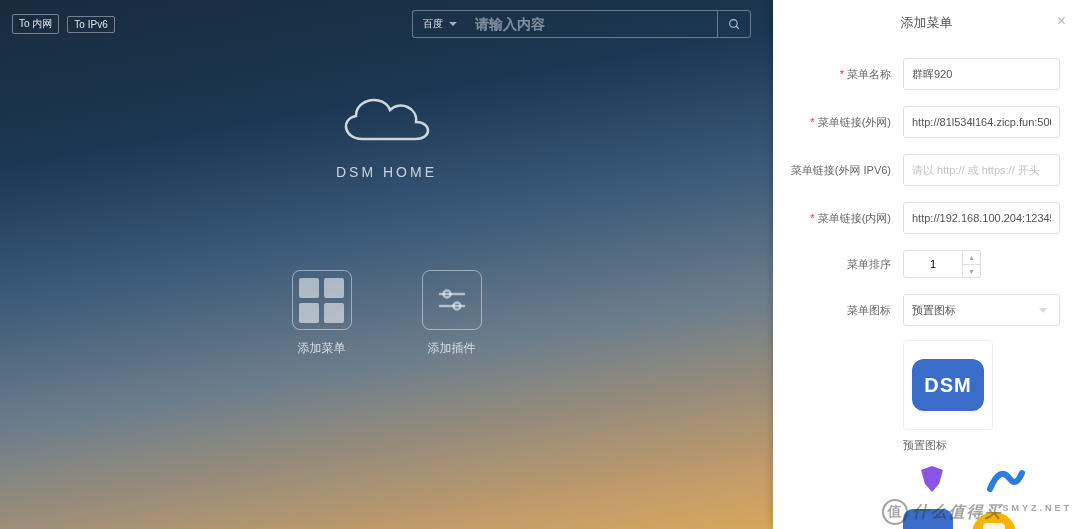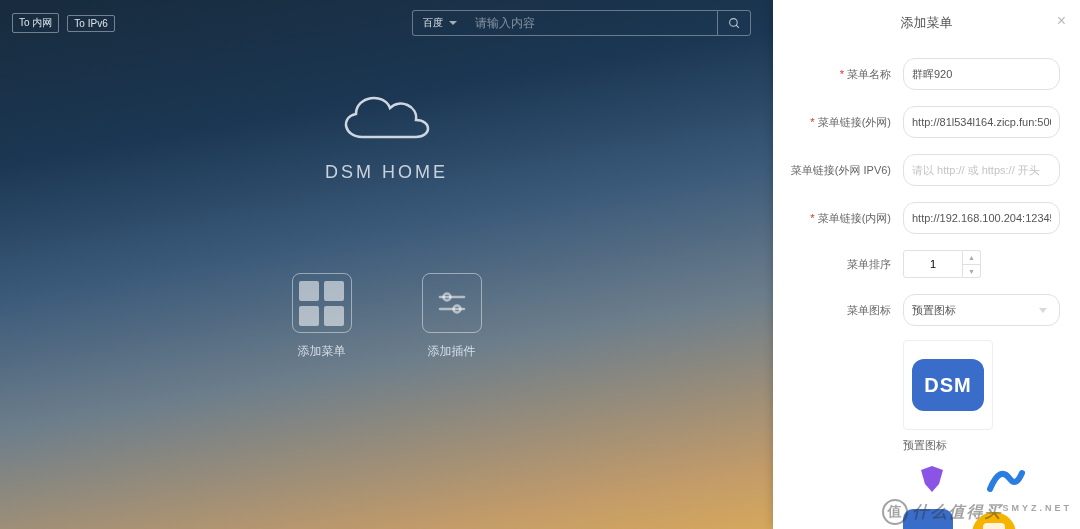--- a/index.html
+++ b/index.html
@@ -8,42 +8,42 @@
 .main {
   position: absolute; left: 0; top: 0; width: 773px; height: 529px;
   background: linear-gradient(170deg, #182b3d 0%, #1b3753 25%, #3b5a7a 45%, #6d7e8b 65%, #c09a6a 90%, #d6a85c 100%);
   color: #cdd3d8;
 }
 .topbar { display:flex; align-items:center; gap:8px; padding:10px 12px; }
 .tag { border:1px solid rgba(255,255,255,.4); border-radius:2px; color:#dfe5ea; font-size:10px; padding:2px 6px; cursor:pointer; }
 .search-group { display:flex; align-items:stretch; margin-left:auto; margin-right:10px; }
 .engine-sel { display:flex; align-items:center; gap:6px; border:1px solid rgba(255,255,255,.35); border-right:none; border-radius:3px 0 0 3px; padding:5px 10px; font-size:10px; color:#dfe5ea; cursor:pointer; }
 .chev { width:0; height:0; border-left:4px solid transparent; border-right:4px solid transparent; border-top:4px solid rgba(255,255,255,.6); }
-.search-input { width:250px; background:transparent; border:1px solid rgba(255,255,255,.35); border-left:none; border-right:none; outline:none; color:#eee; font-size:12px; padding:5px 8px; }
+.search-input { width:250px; background:transparent; border:1px solid rgba(255,255,255,.35); border-left:none; border-right:none; outline:none; color:#eee; font-size:14px; padding:5px 8px;font-weight:bold; }
 .search-input::placeholder { color:rgba(255,255,255,.45); }
 .search-btn { width:34px; border:1px solid rgba(255,255,255,.35); border-radius:0 3px 3px 0; display:flex; align-items:center; justify-content:center; cursor:pointer; }
 .center-area { text-align:center; }
 .cloud-wrap { margin-top:36px; }
-.home-label { font-size:18px; letter-spacing:3px; color:#c9d2dc; margin-top:6px; }
+.home-label { font-size:14px; letter-spacing:3px; color:#c9d2dc; margin-top:6px; }
 .launchers { margin-top:90px; display:flex; justify-content:center; gap:70px; }
 .launcher { display:flex; flex-direction:column; align-items:center; gap:10px; cursor:pointer; }
 .launch-frame { width:60px; height:60px; border:1.5px solid rgba(255,255,255,.45); border-radius:8px; display:flex; align-items:center; justify-content:center; }
 .grid4 { display:grid; grid-template-columns:20px 20px; grid-template-rows:20px 20px; gap:5px; }
 .grid4 div { background:rgba(255,255,255,.55); border-radius:2px; }
 .launch-label { font-size:12px; color:#d7dfe8; }
 
 .drawer { position:absolute; right:0; top:0; width:307px; height:529px; background:#fff; box-shadow:-2px 0 8px rgba(0,0,0,.15); display:flex; flex-direction:column; }
 .drawer-head { position:relative; text-align:center; padding:14px 0; font-size:13px; color:#555; }
 .drawer-close { position:absolute; right:14px; top:12px; color:#bbb; font-size:16px; cursor:pointer; }
 .drawer-body { flex:1; overflow:auto; padding:4px 20px 10px 0; }
 .form-row { display:flex; align-items:center; padding:8px 0; }
 .form-label { width:130px; text-align:right; padding-right:12px; font-size:11px; color:#666; flex-shrink:0; }
 .req::before { content:"* "; color:#f5222d; }
 .form-ctrl { flex:1; display:flex; align-items:center; }
-.ipt { width:100%; height:28px; border:1px solid #e0e0e0; border-radius:12px; padding:15px 8px; font-size:11px; color:#555; outline:none; }
+.ipt { width:100%; height:28px; border:1px solid #e0e0e0; border-radius:3px; padding:15px 8px; font-size:11px; color:#555; outline:none; }
 .ipt::placeholder { color:#c4c4c4; }
 .num-wrap { display:flex; }
 .num-ipt { width:60px; height:28px; border:1px solid #e0e0e0; border-radius:3px 0 0 3px; text-align:center; font-size:11px; }
 .num-steps { display:flex; flex-direction:column; }
 .num-step { width:18px; height:14px; border:1px solid #e0e0e0; border-left:none; display:flex; align-items:center; justify-content:center; font-size:7px; color:#aaa; cursor:pointer; }
 .num-step.up { border-radius:0 3px 0 0; border-bottom:none; }
 .num-step.dn { border-radius:0 0 3px 0; }
 .switch-row { gap:8px; font-size:11px; color:#666; }
 .switch { width:30px; height:16px; border-radius:8px; background:#1890ff; position:relative; cursor:pointer; }
 .switch::after { content:""; position:absolute; right:2px; top:2px; width:12px; height:12px; background:#fff; border-radius:50%; }

